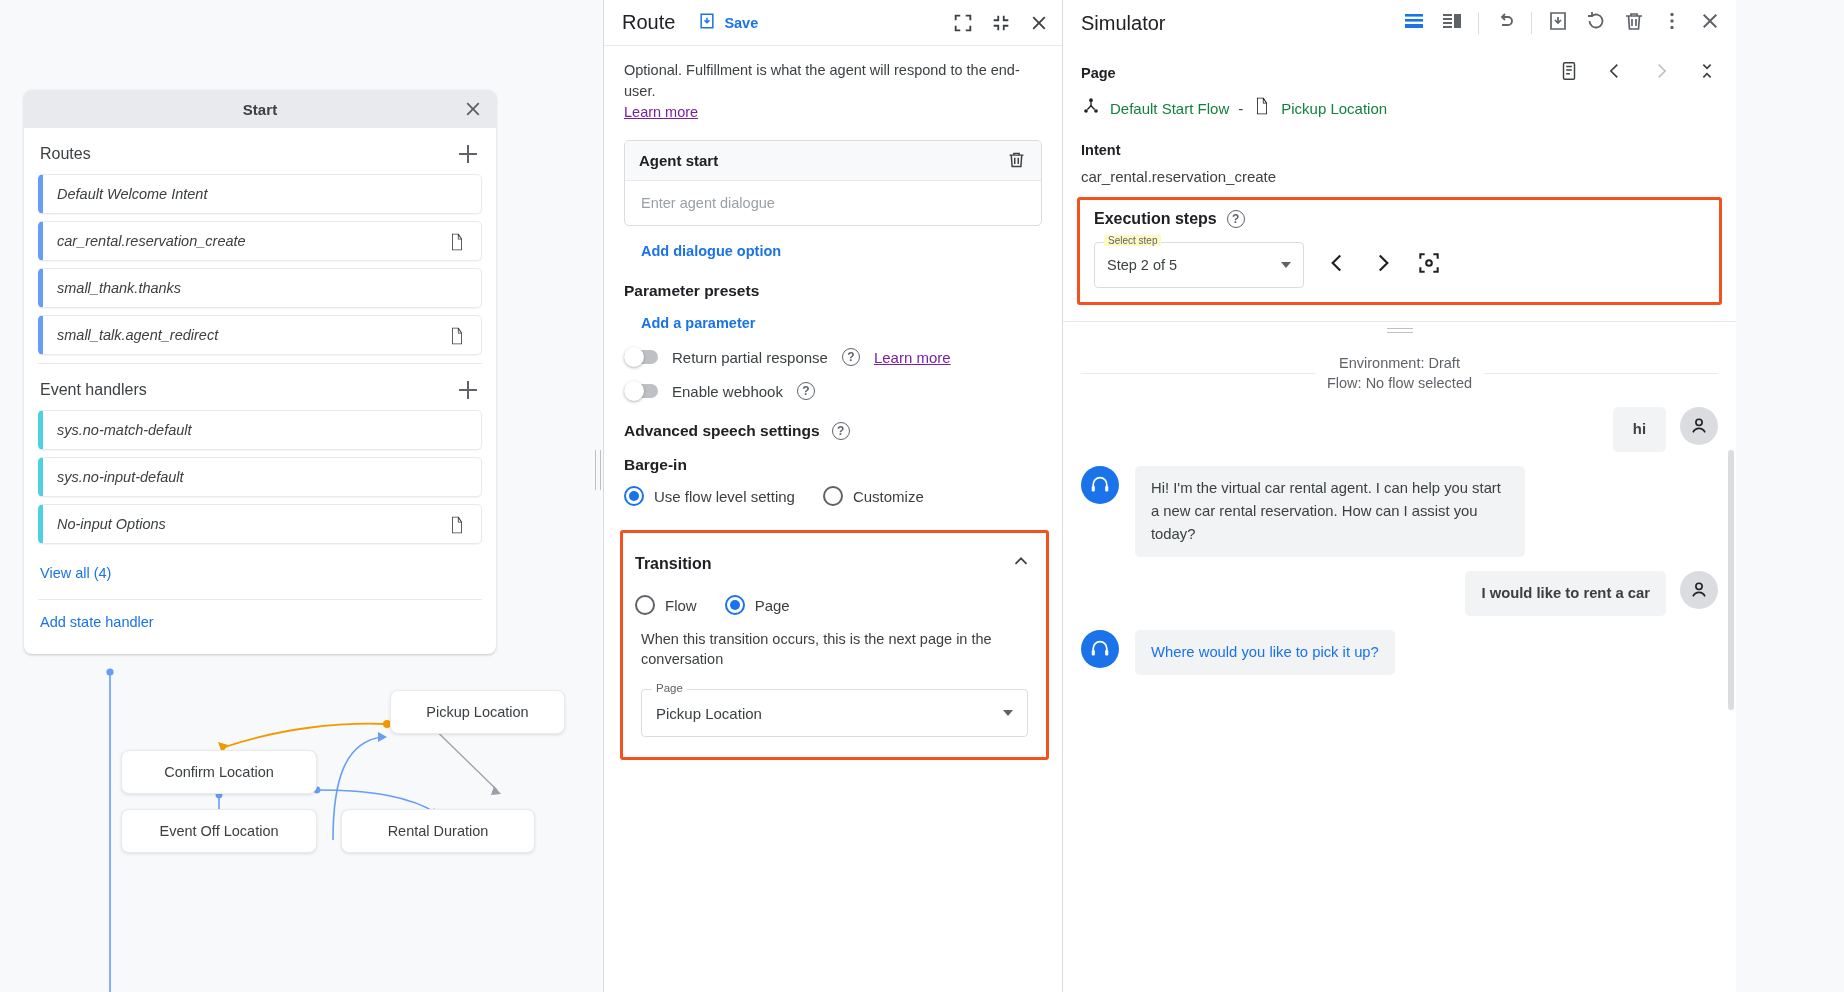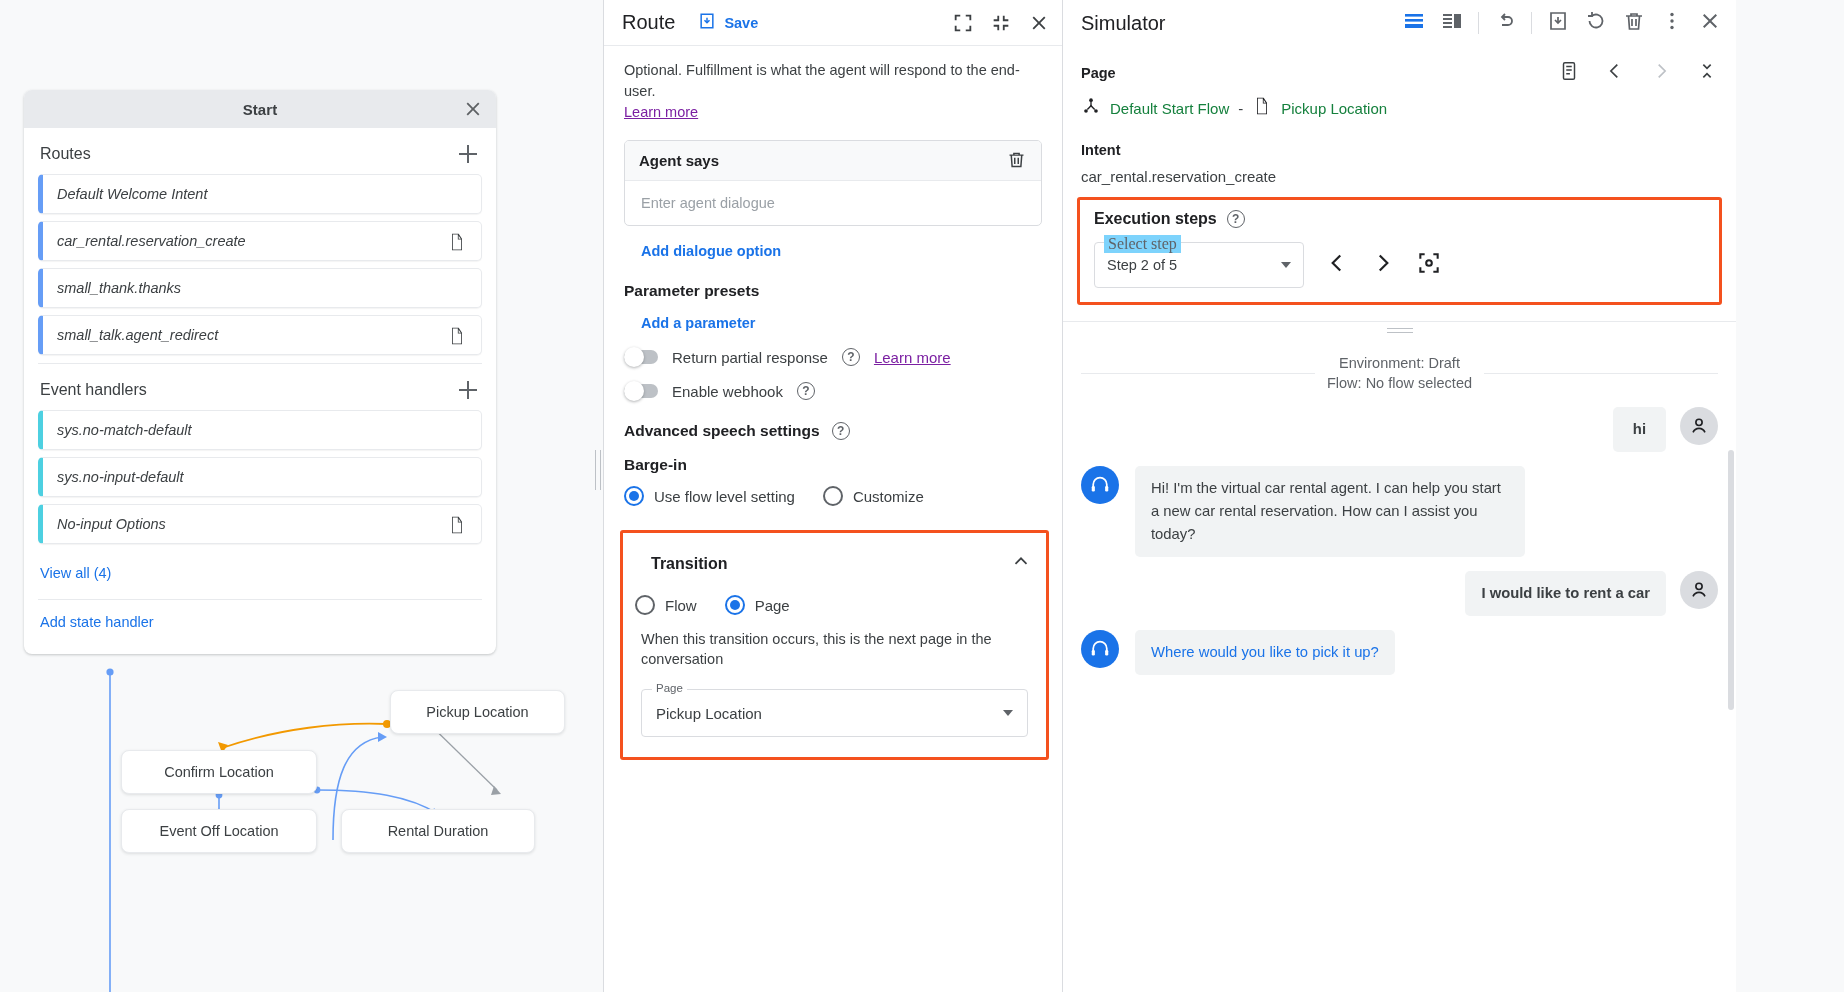--- a/index.html
+++ b/index.html
@@ -162,21 +162,21 @@
   .radio.on::after {
     content:""; position: absolute; left: 3px; top: 3px; width: 10px; height: 10px;
     border-radius: 50%; background: #1a73e8;
   }
   .radio-row .rl { font-size: 15px; color: #3c4043; margin-right: 18px; }
 
   .transition-box {
     margin: 0 13px 0 16px; border: 3px solid #ea4335aa; border-color:#f4511e;
     border-radius: 3px; padding: 10px 0 20px 0; margin-top: 8px;
   }
-  .tb-head { display:flex; align-items:center; padding: 8px 14px 0 12px; margin-left: 16px; }
+  .tb-head { display:flex; align-items:center; padding: 8px 14px 0 12px; }
   .tb-head .t { font-size: 16px; font-weight: 700; color: #202124; }
   .tb-head .chev { margin-left:auto; cursor:pointer; }
   .tb-desc { font-size: 14.5px; color: #3c4043; padding: 14px 14px 0 18px; line-height:20px;}
 
   .field {
     margin: 20px 18px 0 18px; position: relative;
     border: 1px solid #dadce0; border-radius: 4px; height: 48px;
     display: flex; align-items: center; padding: 0 14px; cursor: pointer;
   }
   .field .fl {
@@ -218,22 +218,22 @@
   }
   .exec-title { display:flex; align-items:center; gap:10px; }
   .exec-title .t { font-size: 16px; font-weight: 700; color: #202124; }
   .exec-ctl { display: flex; align-items: center; gap: 20px; margin-top: 14px; }
   .step-field {
     position: relative; border: 1px solid #dadce0; border-radius: 4px;
     width: 210px; height: 46px; display: flex; align-items: center; padding: 0 12px;
     cursor: pointer;
   }
   .step-field .fl {
-    position: absolute; top: -8px; left: 9px; background: #7dd3fc; padding: 0 4px;
-    font-size: 16px; color: #5f6368; font-family: Liberation Serif, serif;
+    position: absolute; top: -8px; left: 9px; background: #fef9c3; padding: 0 4px;
+    font-size: 10px; color: #5f6368;
   }
   .step-field .fv { font-size: 14.5px; color: #3c4043; }
   .step-field .caret {
     margin-left: auto; width: 0; height: 0;
     border-left: 5.5px solid transparent; border-right: 5.5px solid transparent;
     border-top: 6px solid #5f6368;
   }
 
   .drag-sep { border-top: 1px solid #e8eaed; margin-top: 16px; position: relative; height: 16px;}
   .drag-sep .handle {
@@ -415,21 +415,21 @@
 
     <div class="panel-body">
       <div class="pb-inner">
         <div class="opt-text">
           <span>Optional. Fulfillment is what the agent will respond to the end-user.</span><br>
           <span class="learn-more">Learn more</span>
         </div>
 
         <div class="agent-card">
           <div class="ac-head">
-            <span>Agent says</span>
+            <span>Agent start</span>
             <span class="trash">
               <svg viewBox="0 0 24 24" width="21" height="21" fill="none" stroke="#3c4043" stroke-width="1.7">
                 <path d="M4 7h16M9 7V5h6v2M6 7l1 13h10l1-13M10 10v7M14 10v7"></path>
               </svg>
             </span>
           </div>
           <div class="ac-body">
             <input type="text" value="" placeholder="Enter agent dialogue" style="">
           </div>
         </div>

